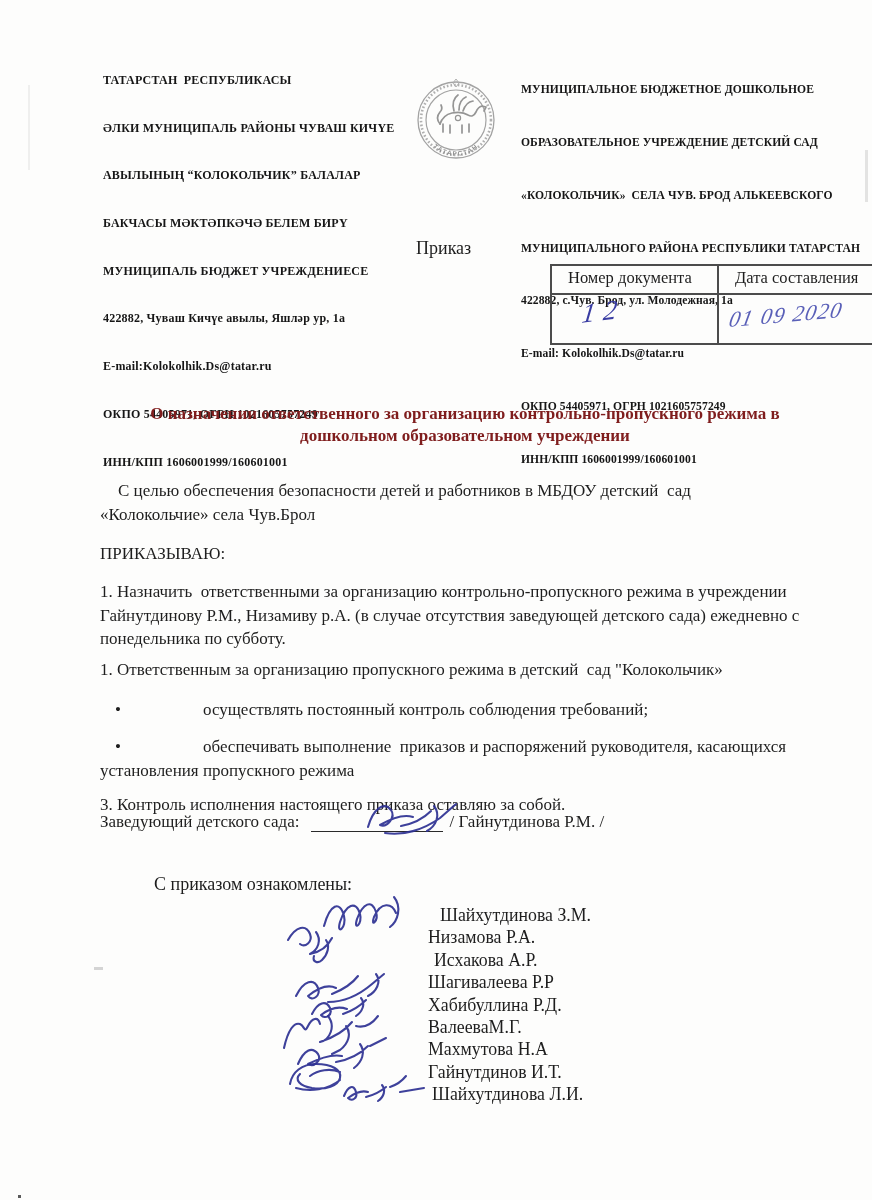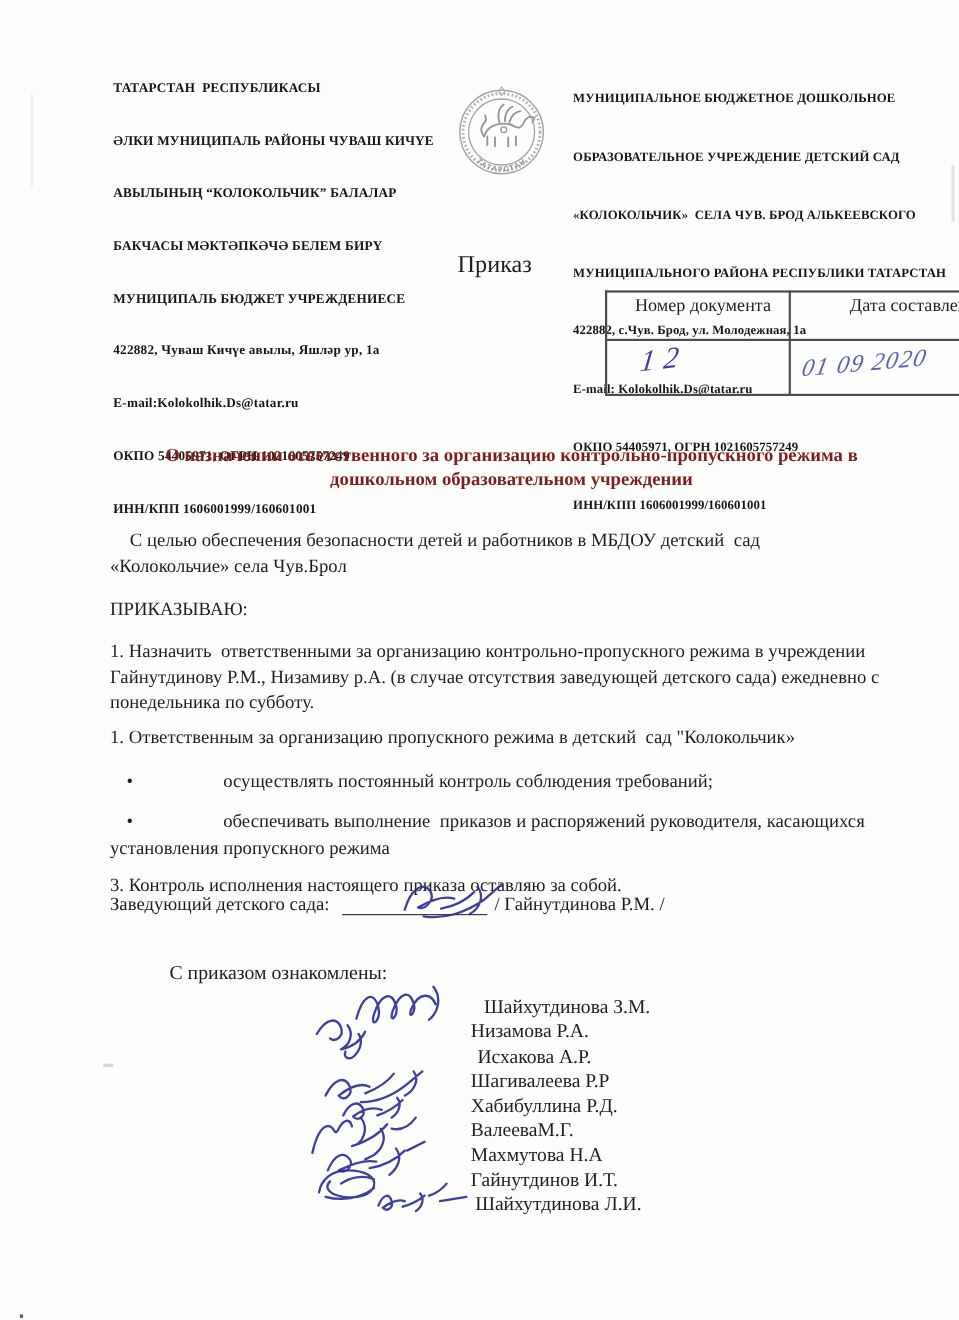--- a/index.html
+++ b/index.html
@@ -19,29 +19,29 @@
     position:absolute; left:521px; top:46px; width:348px;
     font-size:11.6px; font-weight:bold; line-height:17.6px;
     letter-spacing:.1px; color:#161616; white-space:pre-wrap;
   }
   .emblem{
     position:absolute; left:414px; top:74px; width:84px; height:92px;
     opacity:.78; filter:blur(.3px);
   }
   
   .order-heading{
-    position:absolute; left:416px; top:227px; font-size:22px;
+    position:absolute; left:416px; top:238px; font-size:18px;
   }
   .doc-table{
     position:absolute; left:550px; top:264px; width:294px;
     border-collapse:collapse; table-layout:fixed;
   }
   .doc-table td{
     border:2px solid #4c4c4c; font-size:16.5px; line-height:18.5px;
-    text-align:right; vertical-align:top; padding:3px 16px 20px 16px;
+    text-align:left; vertical-align:top; padding:3px 16px 5px 16px;
   }
   .doc-table .col-num{width:133px;}
   .doc-table .col-date{width:161px;}
   .doc-table .val-cell{height:44px; text-align:left; padding:2px 4px;}
   .ink{font-style:italic; display:inline-block; font-family:"Liberation Serif",serif;}
   .ink-num{
     font-size:27px; letter-spacing:8px; color:#3a3da3;
     transform:rotate(-7deg) skewX(-14deg); margin:5px 0 0 26px;
   }
   .ink-date{

